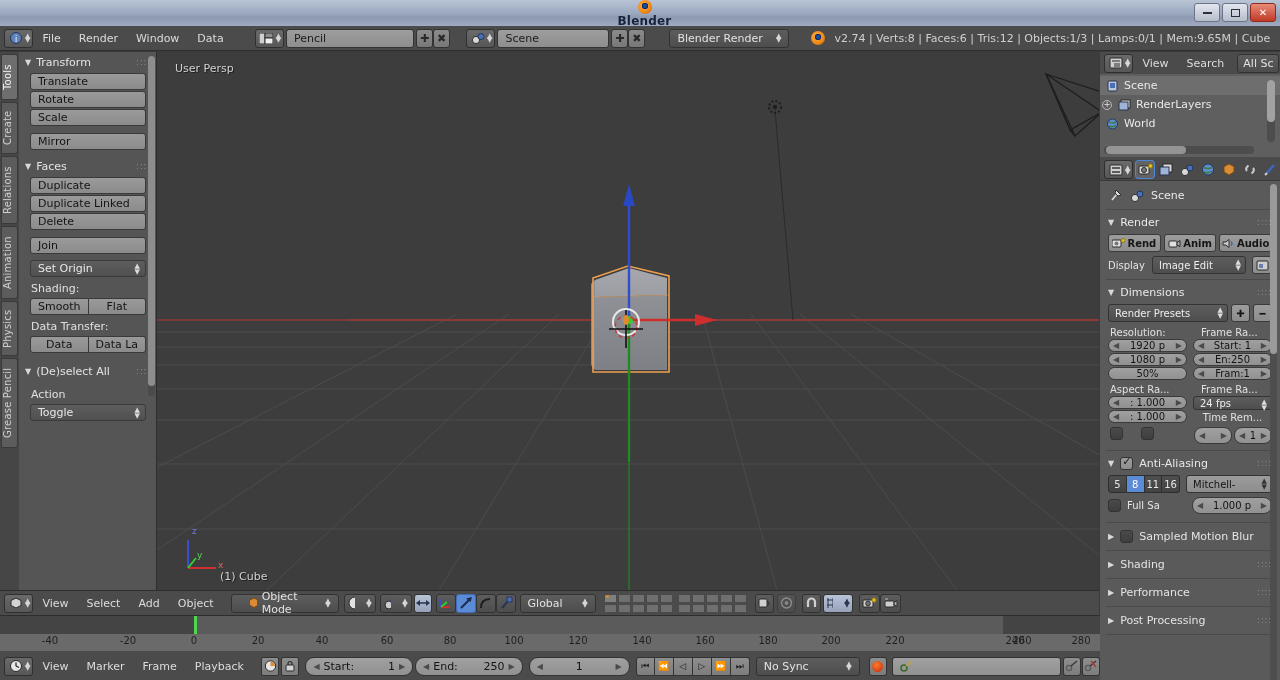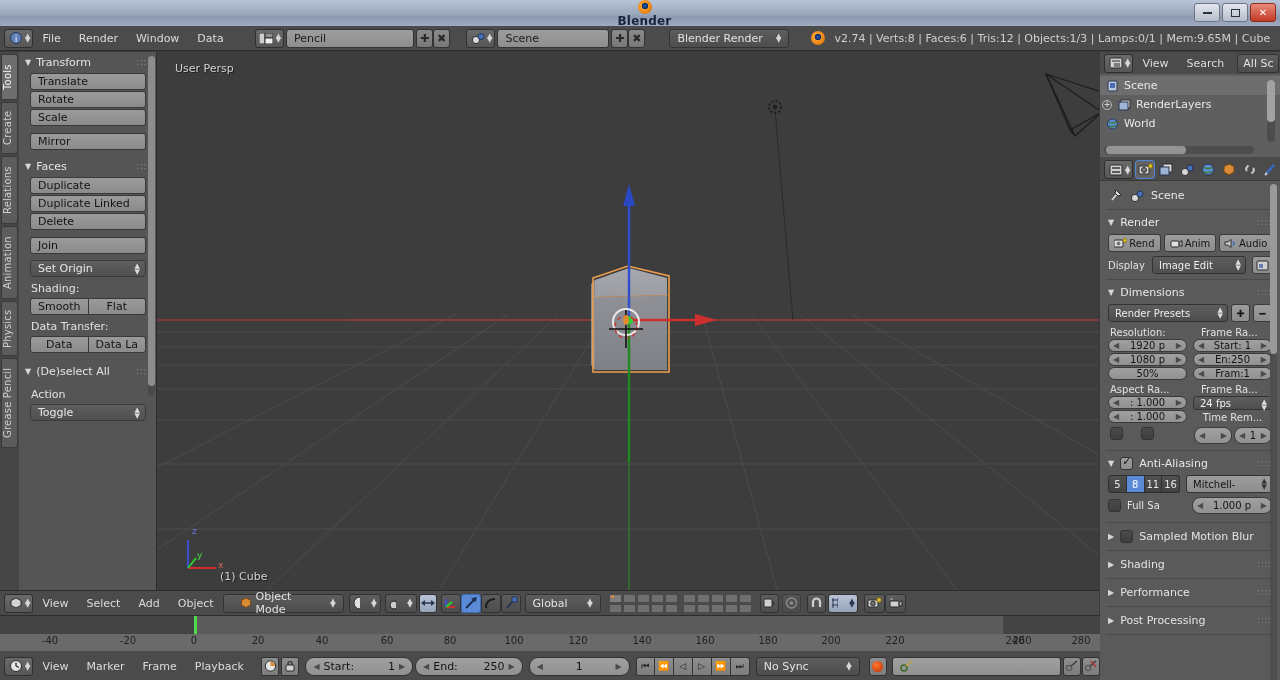--- a/index.html
+++ b/index.html
@@ -145,21 +145,21 @@
   .pic.on{ box-shadow:0 0 0 1px #4f86d6; background:#636363; }
   .props-body{ position:relative; height:551px; overflow:hidden; padding-top:3px;}
   .ctx-row{ display:flex; align-items:center; gap:7px; height:22px; padding-left:9px; font-size:11px; color:#e9e9e9;}
   .psep{ height:1px; background:#4a4a4a; margin:3px 6px; }
   .ppanel-hdr{ display:flex; align-items:center; gap:6px; padding:3px 8px 3px 8px; font-size:11px; color:#e8e8e8;}
   .ppanel-hdr .grip{ color:#8a8a8a; }
   .row{ display:flex; align-items:center; gap:3px; padding:2px 8px; }
   .pbtn{
     flex:1; height:18px; line-height:17px; text-align:center;
     background:linear-gradient(to bottom,#9c9c9c,#8d8d8d); border:1px solid #3a3a3a; border-radius:3px;
-    color:#151515; font-size:10px; display:flex;align-items:center;justify-content:center;gap:2px;
+    color:#151515; font-size:10px; display:flex;align-items:center;justify-content:center;gap:2px;font-weight:bold;
   }
   .num{
     height:17px; border-radius:8px; border:1px solid #3a3a3a;
     background:linear-gradient(to bottom,#a0a0a0,#919191); color:#141414; font-size:10px;
     display:flex; align-items:center; justify-content:center; position:relative; flex:1;
   }
   .num .ar{ position:absolute; font-size:8px; color:#4a4a4a; }
   .num .ar.l{ left:4px; } .num .ar.r{ right:4px; }
   .ddk{
     height:18px; border-radius:3px; border:1px solid #333;
@@ -471,21 +471,21 @@
       <div class="updown">
           <span>▲</span>
           <span>▼</span>
         </div>
     </div>
     <div class="menu-item">View</div>
     <div class="menu-item">Select</div>
     <div class="menu-item">Add</div>
     <div class="menu-item">Object</div>
 
-    <div class="dark-dd" style="width:121px;margin-left:0;justify-content:space-between;padding-left:16px">
+    <div class="dark-dd" style="width:108px;margin-left:8px;justify-content:space-between;padding-left:16px">
       <span style="display:flex;align-items:center;gap:5px">
         <svg width="12" height="12">
             <path d="M6,1 L10.5,3.2 L10.5,8 L6,10.6 L1.5,8 L1.5,3.2 Z" fill="#d98b36" stroke="#7a4a13"></path>
           </svg>
         <span>Object Mode</span>
       </span>
       <span class="updown">
           <span>▲</span>
           <span>▼</span>
         </span>

